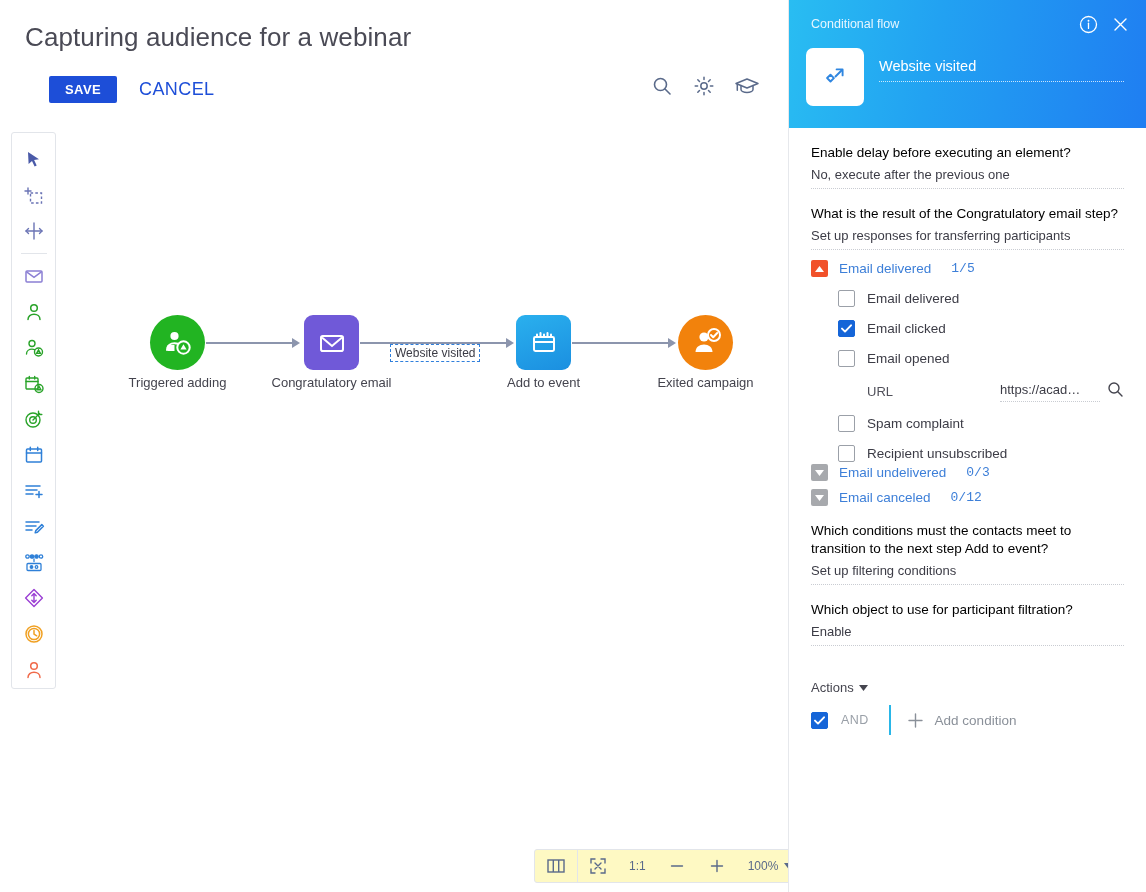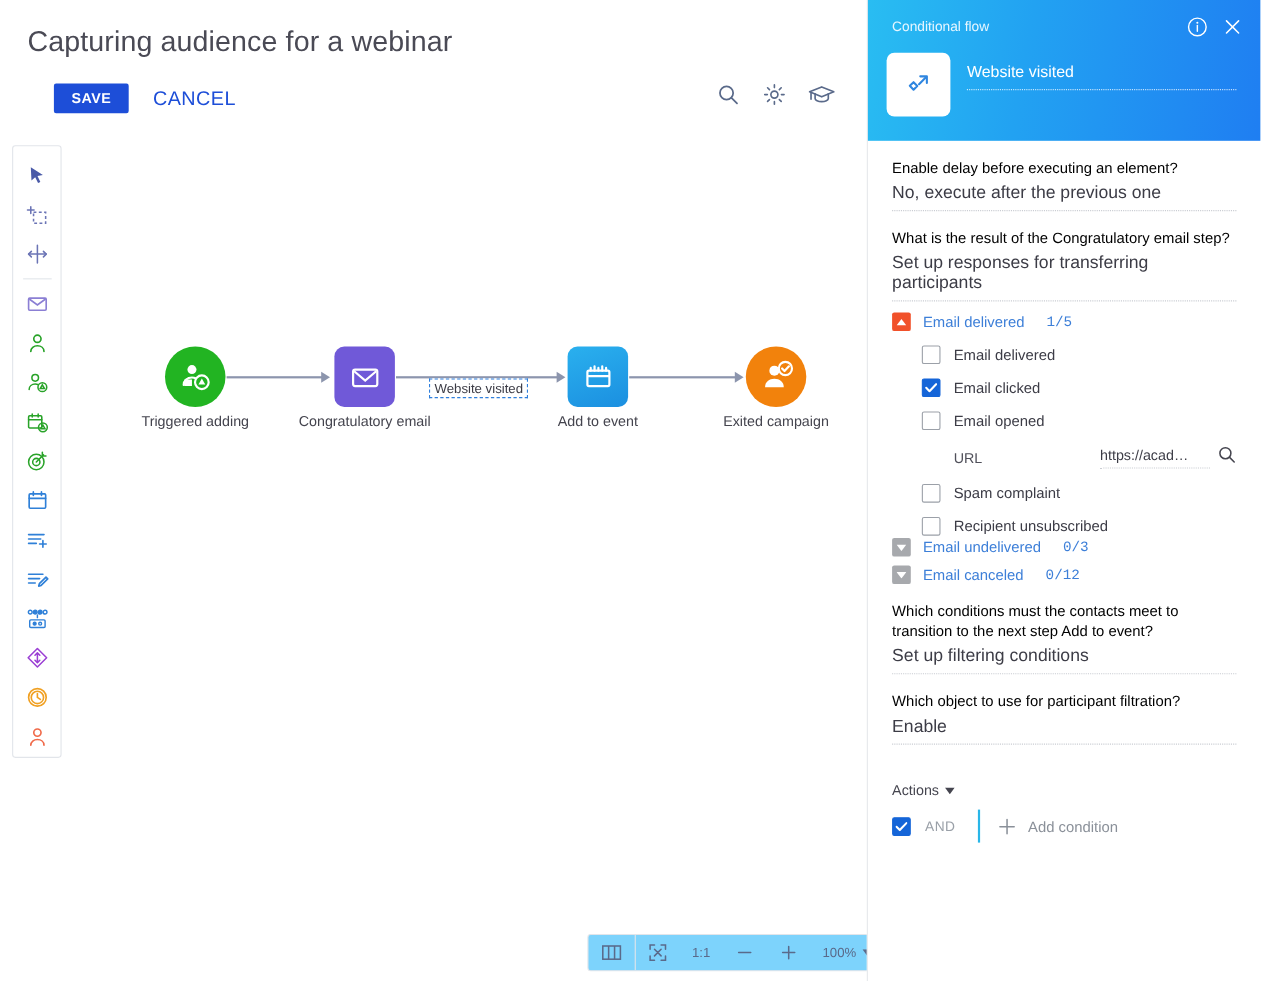--- a/index.html
+++ b/index.html
@@ -75,21 +75,21 @@
   }
   #edge-label {
     position:absolute; left:390px; top:344px;
     border:1px dashed #2f7fdc; background:#fff;
     padding:1px 4px; font-size:12px; color:#3b3b45; white-space:nowrap;
   }
 
   
   #zoom-bar {
     position:absolute; left:534px; top:849px; height:34px;
-    border:1px solid #e2e5ea; border-radius:3px; background:#7dd3fc;
+    border:1px solid #e2e5ea; border-radius:3px; background:#fef9c3;
     display:flex; align-items:center;
   }
   #zoom-bar .zitem {
     display:flex;align-items:center;justify-content:center;
     height:32px; padding:0 11px; cursor:pointer; color:#5a6a8a; font-size:12px;
   }
   #zoom-bar .zdiv { width:1px; height:32px; background:#e2e5ea; }
 
   
   #right-panel {
@@ -118,21 +118,21 @@
 
   #panel-body {
     flex:1 1 auto; padding:16px 22px 0 22px; overflow:hidden;
   }
   .q-label {
     color:#000000; font-size:13.5px; line-height:18px; margin-top:16px;
     cursor:pointer;
   }
   .q-label.first { margin-top:0; }
   .q-value {
-    font-size:16px; color:#3c3c46; padding:5px 0 6px 0;
+    font-size:13px; color:#3c3c46; padding:5px 0 6px 0;
     border-bottom:1px dotted #c9ccd2; cursor:pointer;
   }
 
   .grp-row {
     display:flex; align-items:center; gap:11px; margin-top:10px; cursor:pointer;
   }
   .grp-toggle {
     width:17px;height:17px;border-radius:2px;
     display:flex;align-items:center;justify-content:center;flex:0 0 17px;
   }

